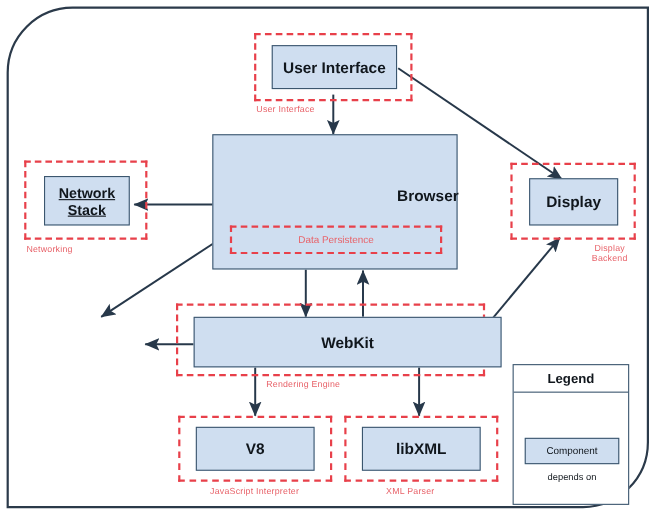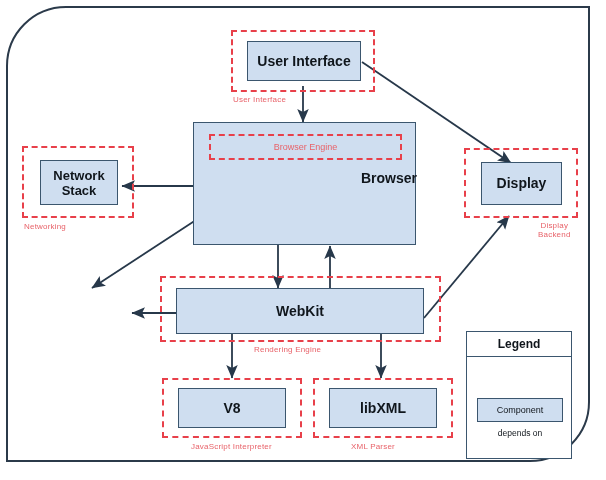--- a/index.html
+++ b/index.html
@@ -183,39 +183,39 @@
     <line x1="381" y1="334" x2="381" y2="378" stroke="#27384a" stroke-width="1.8" marker-end="url(#arrowhead)"></line>
 
     <line x1="474" y1="414" x2="562" y2="414" stroke="#27384a" stroke-width="1.8" marker-end="url(#arrowhead)"></line>
   </svg>
 
   <div class="module" style="left:231px; top:30px; width:144px; height:62px;"></div>
   <div class="module-label" style="left:233px; top:95px;">User Interface</div>
   <div class="component big" style="left:247px; top:41px; width:114px; height:40px;">User Interface</div>
 
   <div class="component big" style="left:193px; top:122px; width:223px; height:123px; display:block;">
-    <div class="inner-module" style="left:15px; top:11px; width:193px; height:26px;">Browser Engine</div>
     <div style="position:absolute; left:0; top:48px; width:223px; text-align:right;
                 font-weight:bold; font-size:14px; color:#10161c;">Browser</div>
+    <div class="inner-module" style="left:15px; top:82px; width:193px; height:26px;">Data Persistence</div>
   </div>
 
   <div class="module" style="left:22px; top:146px; width:112px; height:72px;"></div>
   <div class="module-label" style="left:24px; top:222px;">Networking</div>
-  <div class="component" style="left:40px; top:160px; width:78px; height:45px; white-space:pre-line;">Network
+  <div class="component" style="left:40px; top:160px; width:78px; height:45px; white-space:pre-line;text-decoration:underline;">Network
 Stack</div>
 
   <div class="module" style="left:464px; top:148px; width:114px; height:70px;"></div>
   <div class="module-label" style="left:538px; top:221px; text-align:center;">Display
 Backend</div>
   <div class="component big" style="left:481px; top:162px; width:81px; height:43px;">Display</div>
 
 
   <div class="module" style="left:160px; top:276px; width:281px; height:66px;"></div>
-  <div class="module-label" style="left:254px; top:345px;">Rendering Engine</div>
-  <div class="component big" style="left:176px; top:288px; width:248px; height:46px;">WebKit</div>
+  <div class="module-label" style="left:242px; top:345px;">Rendering Engine</div>
+  <div class="component big" style="left:176px; top:288px; width:280px; height:46px;">WebKit</div>
 
   <div class="module" style="left:162px; top:378px; width:140px; height:60px;"></div>
   <div class="module-label" style="left:191px; top:442px;">JavaScript Interpreter</div>
   <div class="component big" style="left:178px; top:388px; width:108px; height:40px;">V8</div>
 
   <div class="module" style="left:313px; top:378px; width:140px; height:60px;"></div>
   <div class="module-label" style="left:351px; top:442px;">XML Parser</div>
   <div class="component big" style="left:329px; top:388px; width:108px; height:40px;">libXML</div>
 
   <div id="legend">

